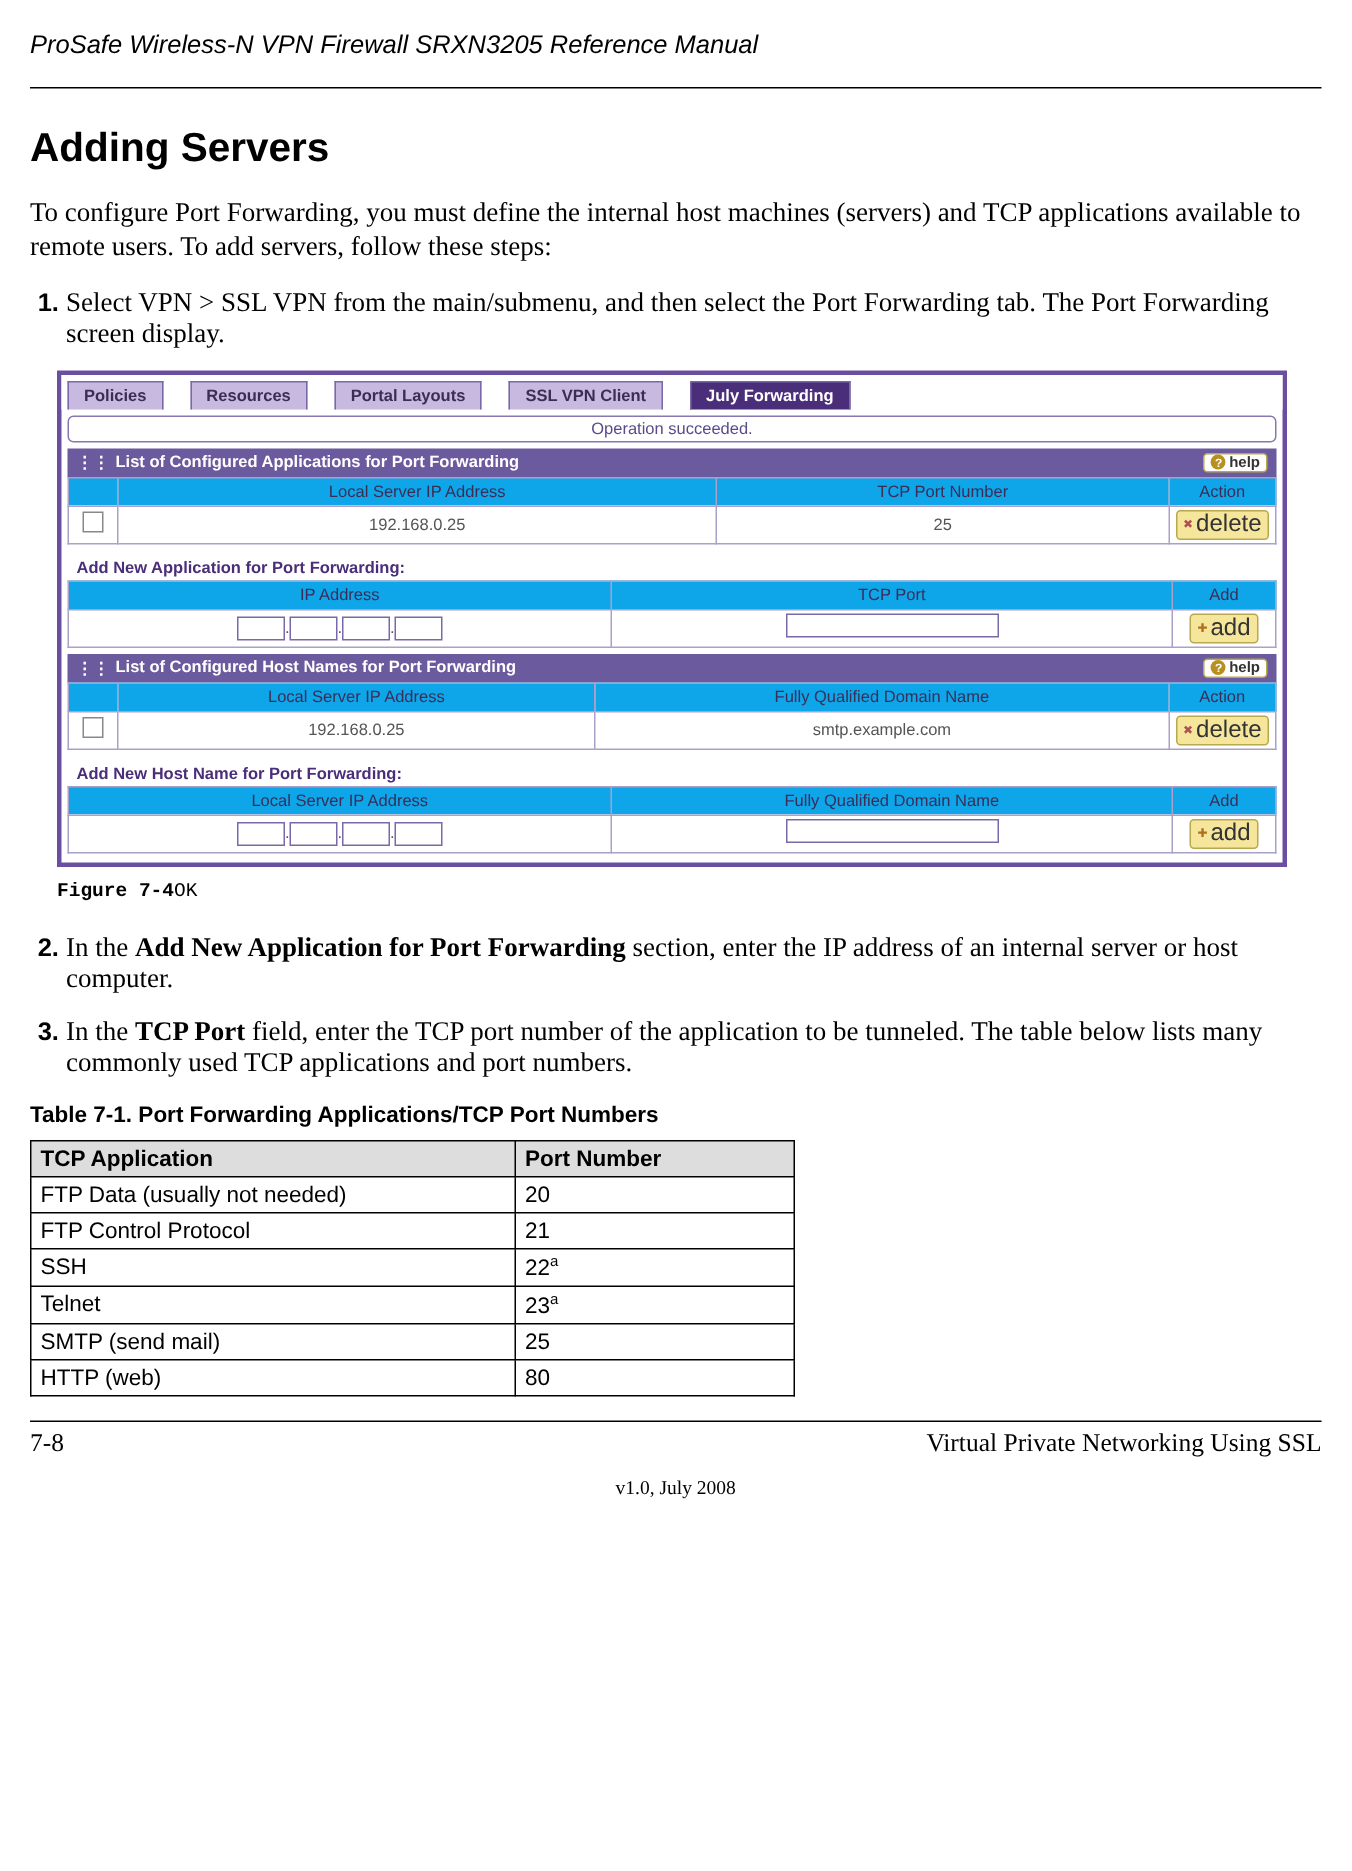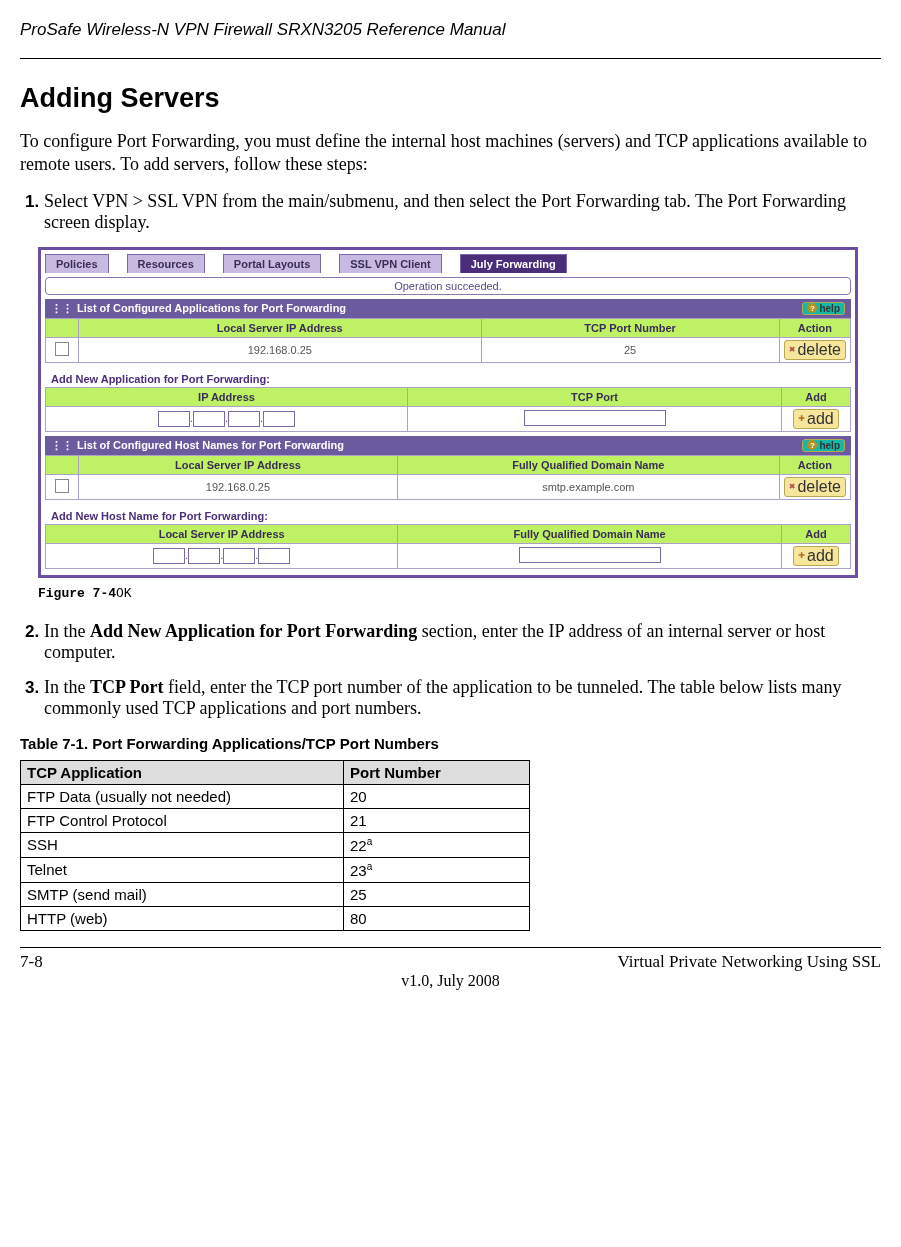--- a/index.html
+++ b/index.html
@@ -94,41 +94,41 @@
       margin: 0 4px;
     }
     .panel-header.text-header {
       background: #fff;
       color: #4b2e7a;
       border: none;
       font-weight: bold;
       padding: 6px 6px 2px 6px;
     }
     .help-btn {
-      background: #14b8a6;
+      background: #ffffff;
       color: #333;
       border: 1px solid #b8a850;
       border-radius: 3px;
       padding: 0 4px;
       font-size: 10px;
       display: flex;
       align-items: center;
       gap: 2px;
     }
     .help-btn::before { content: "?"; background:#b89020; color:#fff; border-radius:50%; width:10px; height:10px; display:inline-flex; align-items:center; justify-content:center; font-size:8px; }
     .grid-table {
       width: calc(100% - 8px);
       margin: 0 4px 4px 4px;
       border-collapse: collapse;
     }
     .grid-table th {
-      background: #bef264;
+      background: #0ea5e9;
       border: 1px solid #aaa0c8;
       color: #3a2e57;
-      font-weight: bold;
+      font-weight: normal;
       font-size: 11px;
       padding: 3px;
       text-align: center;
     }
     .grid-table td {
       border: 1px solid #aaa0c8;
       padding: 2px 4px;
       text-align: center;
       font-size: 11px;
       background: #fff;
@@ -204,22 +204,22 @@
     .footer {
       border-top: 1px solid #000;
       margin-top: 16px;
       padding-top: 4px;
       font-size: 17px;
       display: flex;
       justify-content: space-between;
     }
     .footer-center {
       text-align: center;
-      font-size: 16px;
-      margin-top: 0;
+      font-size: 13px;
+      margin-top: 12px;
     }
   </style>
 </head>
 <body>
 
 <div class="doc-title">ProSafe Wireless-N VPN Firewall SRXN3205 Reference Manual</div>
 
 <h2>Adding Servers</h2>
 
 <p>To configure Port Forwarding, you must define the internal host machines (servers) and TCP applications available to remote users. To add servers, follow these steps:</p>

